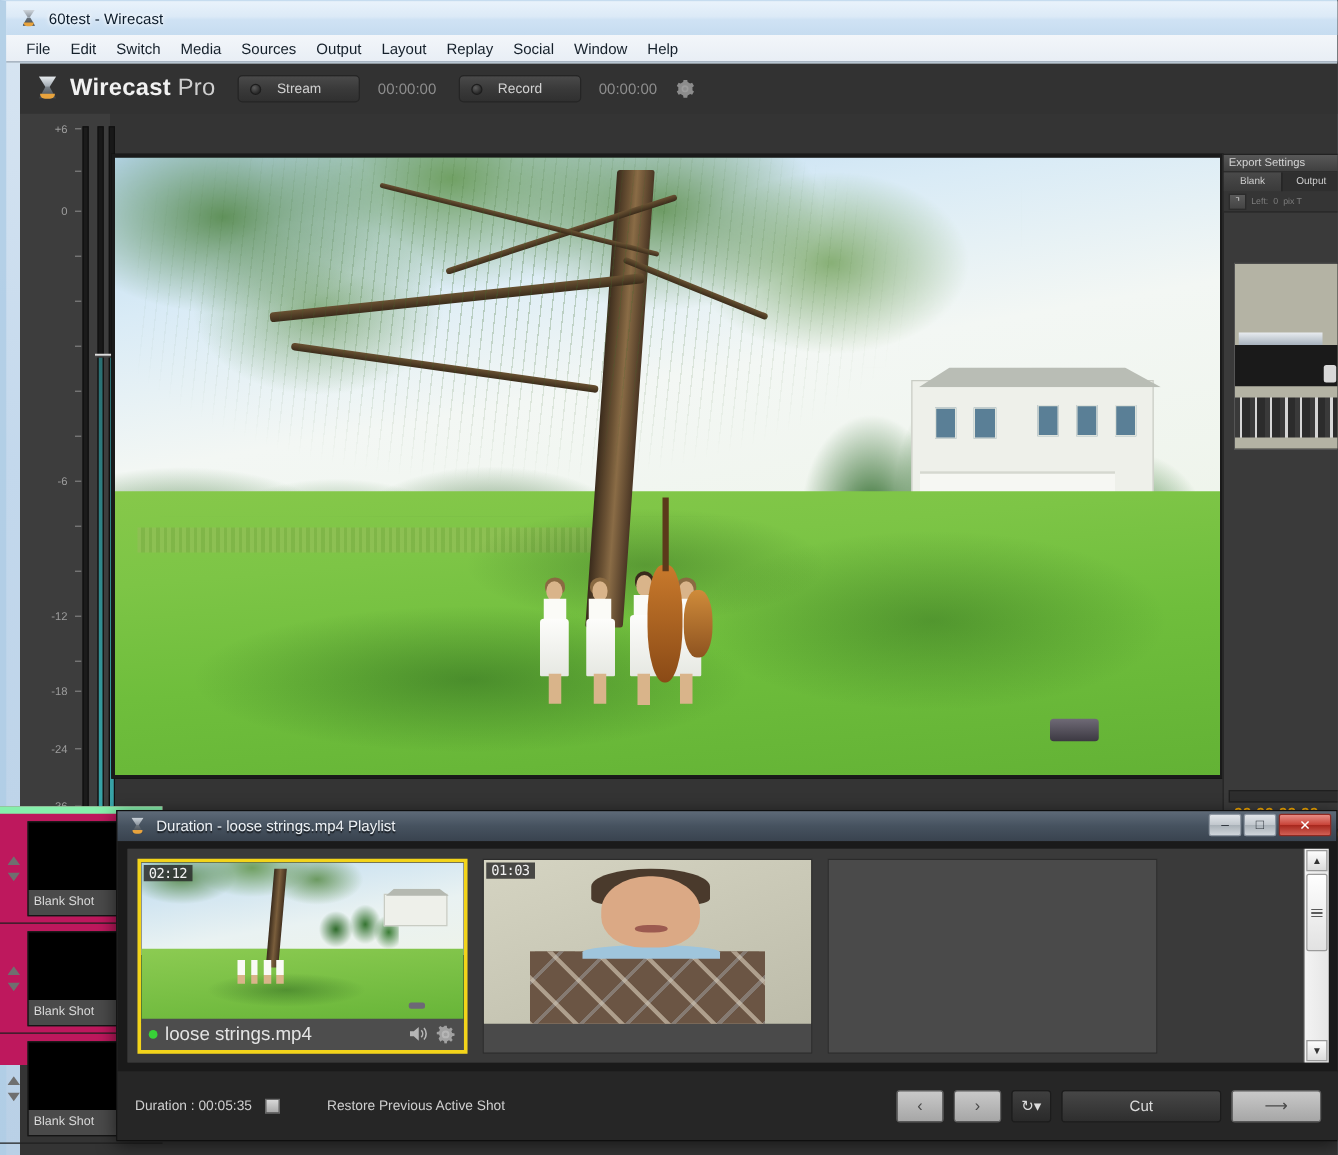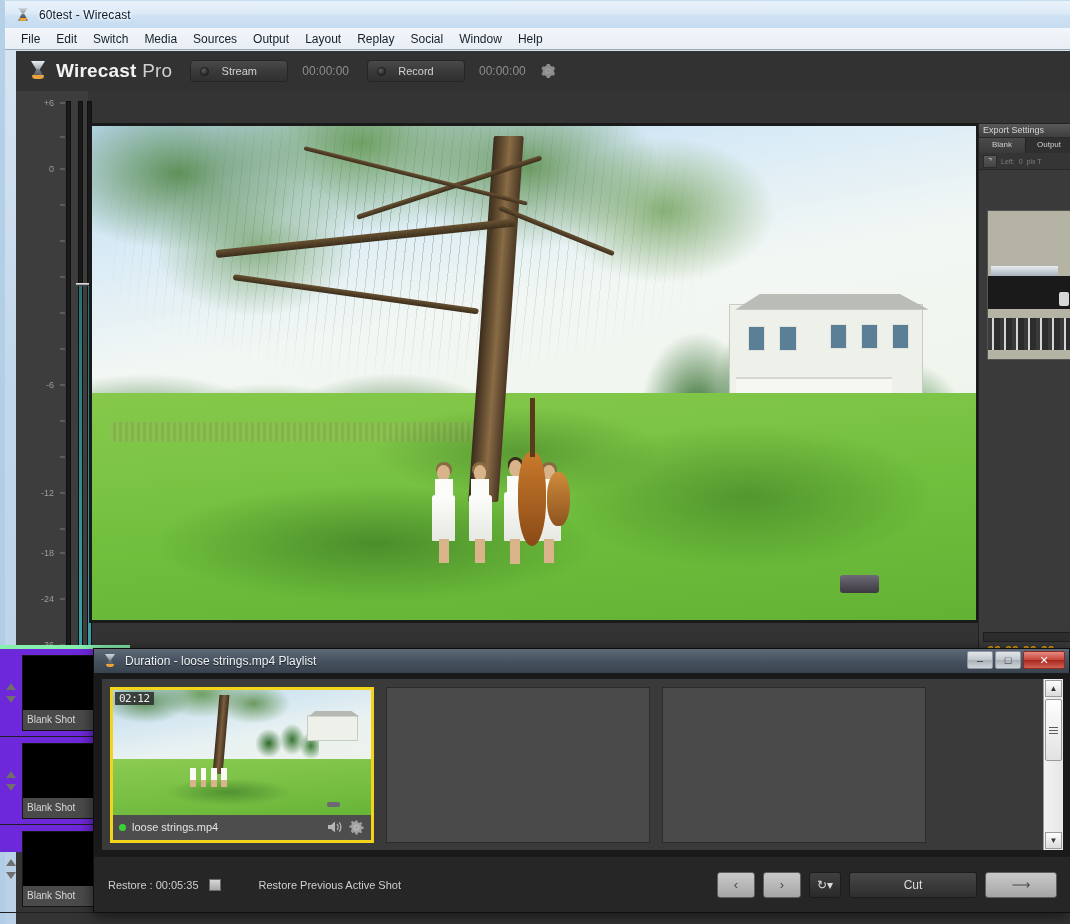--- a/index.html
+++ b/index.html
@@ -328,21 +328,21 @@
     position:absolute; left:962px; top: 612px; width:96px; height:28px;
     background:#2b2b2b; display:flex; align-items:center; gap:8px; padding-left:8px;
     border-top:1px solid #1c1c1c;
   }
   .live-dot { width:9px;height:9px;border-radius:50%;background:#e02020; }
   .live-txt { font-size:11px; color:#8e8e8e; }
 
   
   .shotbin {
     position: absolute; left: 0; top: 645px; width: 130px; height: 207px;
-    background: #6d28d9; border-top: 4px solid #86efac;
+    background: #be185d; border-top: 6px solid #86efac;
   }
   .shot-row {
     position: relative; height: 88px; border-bottom: 1px solid #1f1f1f;
     display: flex; align-items: center;
   }
   .shot-arrows { width: 22px; display:flex; flex-direction:column; align-items:center; gap:6px; color:#6f6f6f; }
   .shot-card { width: 74px; height: 76px; background:#1f1f1f; border:1px solid #151515; }
   .shot-thumb { width:100%; height:54px; background:#000; }
   .shot-label {
     height:20px; background:#4a4a4a; color:#d8d8d8; font-size:10px;
@@ -391,21 +391,21 @@
   .pl-badge {
     position:absolute; left:2px; top:2px; z-index:5;
     background: rgba(40,40,40,.82); color:#f0f0f0; font-size:11px;
     padding: 0 4px; font-family: "DejaVu Sans Mono", monospace; letter-spacing:-.5px;
   }
   .pl-caption {
     position:absolute; left:0; right:0; bottom:0; height: 25px;
     background:#4d4d4d; display:flex; align-items:center; padding: 0 6px; gap:6px;
   }
   .pl-dot { width:7px;height:7px;border-radius:50%;background:#38d138; flex:0 0 auto; }
-  .pl-name { font-size: 11px; color: #e4e4e4; flex:1; white-space:nowrap; overflow:hidden; }
+  .pl-name { font-size: 15px; color: #e4e4e4; flex:1; white-space:nowrap; overflow:hidden; }
   .pl-ico { color:#b6b6b6; width:16px; height:14px; flex:0 0 auto; }
 
   
   .t-meadow { position:absolute; inset:0; }
   .t-meadow .s { position:absolute;left:0;top:0;width:100%;height:58%;
     background: linear-gradient(170deg,#bcdaf0,#e9f2f2 60%,#eef3ea); }
   .t-meadow .g { position:absolute;left:0;bottom:0;width:100%;height:46%;
     background: linear-gradient(175deg,#8ccb52,#66b437); }
   .t-meadow .tr { position:absolute;left:40%;top:4%;width:4%;height:62%;
     background: linear-gradient(90deg,#3a2b1c,#7a5e3c,#42301f); transform: skewX(-5deg); }
@@ -839,37 +839,48 @@
             <span class="pl-ico">
               <svg viewBox="0 0 16 16" width="15" height="15" fill="currentColor">
                 <circle cx="8" cy="8" r="2.5" fill="none" stroke="currentColor" stroke-width="1.6"></circle>
                 <path d="M7 .6h2l.3 2 1.6.7 1.7-1.1 1.4 1.4-1.1 1.7.7 1.6 2 .3v2l-2 .3-.7 1.6 1.1 1.7-1.4 1.4-1.7-1.1-1.6.7-.3 2H7l-.3-2-1.6-.7-1.7 1.1L2 11.5l1.1-1.7-.7-1.6-2-.3v-2l2-.3.7-1.6L2 2.3 3.4.9l1.7 1.1 1.6-.7z" opacity=".8"></path>
               </svg>
             </span>
           </div>
         </div>
 
         <div class="pl-item">
+          <div class="pl-thumb">
+            <div class="t-person">
+              <div class="wall"></div>
+                <div class="sweater"></div>
+                <div class="collar"></div>
+              <div class="hair"></div>
+                <div class="head"></div>
+                <div class="mouth"></div>
+            </div>
+            <span class="pl-badge">01:03</span>
+          </div>
         </div>
 
         <div class="pl-item">
         </div>
       </div>
 
       <div class="pl-scroll">
         <div class="pl-sb-btn up">▲</div>
         <div class="pl-sb-thumb">
           <span class="pl-sb-grip"></span>
         </div>
         <div class="pl-sb-btn down">▼</div>
       </div>
     </div>
 
     <div class="pl-footer">
-      <span class="pl-duration">Restore : 00:05:35</span>
+      <span class="pl-duration">Duration : 00:05:35</span>
       <span class="pl-check"></span>
       <span class="pl-check-lbl">Restore Previous Active Shot</span>
       <span class="pl-spacer"></span>
       <div class="pl-btn">‹</div>
       <div class="pl-btn">›</div>
       <div class="pl-btn loop"><span>↻</span>▾</div>
       <div class="pl-btn dark">Cut</div>
       <div class="pl-btn go">⟶</div>
     </div>
   </div>

